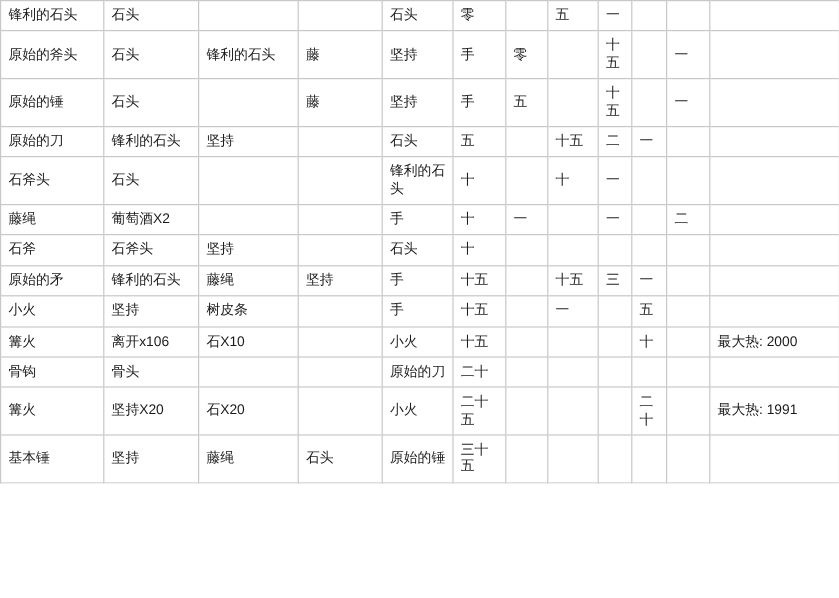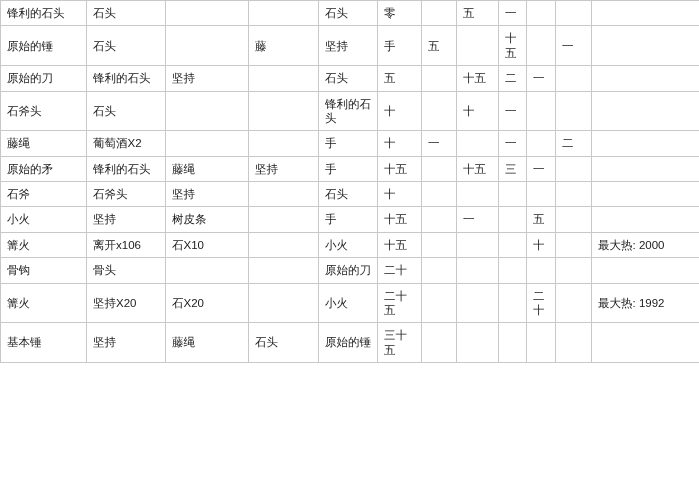--- a/index.html
+++ b/index.html
@@ -69,20 +69,34 @@
       <td>石头</td>
       <td>零</td>
       <td></td>
       <td>五</td>
       <td>一</td>
       <td></td>
       <td></td>
       <td></td>
     </tr>
     <tr>
+      <td>原始的斧头</td>
+      <td>石头</td>
+      <td>锋利的石头</td>
+      <td>藤</td>
+      <td>坚持</td>
+      <td>手</td>
+      <td>零</td>
+      <td></td>
+      <td>十五</td>
+      <td></td>
+      <td>一</td>
+      <td></td>
+    </tr>
+    <tr>
       <td>原始的锤</td>
       <td>石头</td>
       <td></td>
       <td>藤</td>
       <td>坚持</td>
       <td>手</td>
       <td>五</td>
       <td></td>
       <td>十五</td>
       <td></td>
@@ -125,44 +139,44 @@
       <td>手</td>
       <td>十</td>
       <td>一</td>
       <td></td>
       <td>一</td>
       <td></td>
       <td>二</td>
       <td></td>
     </tr>
     <tr>
-      <td>原始的矛</td>
-      <td>锋利的石头</td>
-      <td>藤绳</td>
-      <td>坚持</td>
-      <td>手</td>
-      <td>十五</td>
-      <td></td>
-      <td>十五</td>
-      <td>三</td>
-      <td>一</td>
-      <td></td>
-      <td></td>
-    </tr>
-    <tr>
       <td>石斧</td>
       <td>石斧头</td>
       <td>坚持</td>
       <td></td>
       <td>石头</td>
       <td>十</td>
       <td></td>
       <td></td>
       <td></td>
       <td></td>
+      <td></td>
+      <td></td>
+    </tr>
+    <tr>
+      <td>原始的矛</td>
+      <td>锋利的石头</td>
+      <td>藤绳</td>
+      <td>坚持</td>
+      <td>手</td>
+      <td>十五</td>
+      <td></td>
+      <td>十五</td>
+      <td>三</td>
+      <td>一</td>
       <td></td>
       <td></td>
     </tr>
     <tr>
       <td>小火</td>
       <td>坚持</td>
       <td>树皮条</td>
       <td></td>
       <td>手</td>
       <td>十五</td>
@@ -206,21 +220,21 @@
       <td>坚持X20</td>
       <td>石X20</td>
       <td></td>
       <td>小火</td>
       <td>二十五</td>
       <td></td>
       <td></td>
       <td></td>
       <td>二十</td>
       <td></td>
-      <td>最大热: 1992</td>
+      <td>最大热: 1991</td>
     </tr>
     <tr>
       <td>基本锤</td>
       <td>坚持</td>
       <td>藤绳</td>
       <td>石头</td>
       <td>原始的锤</td>
       <td>三十五</td>
       <td></td>
       <td></td>

